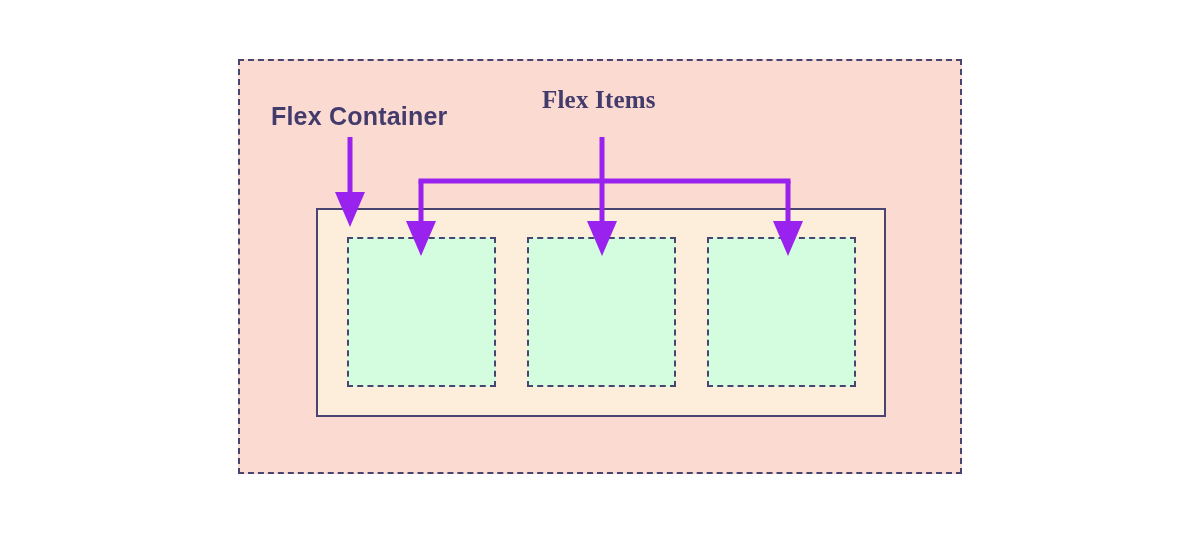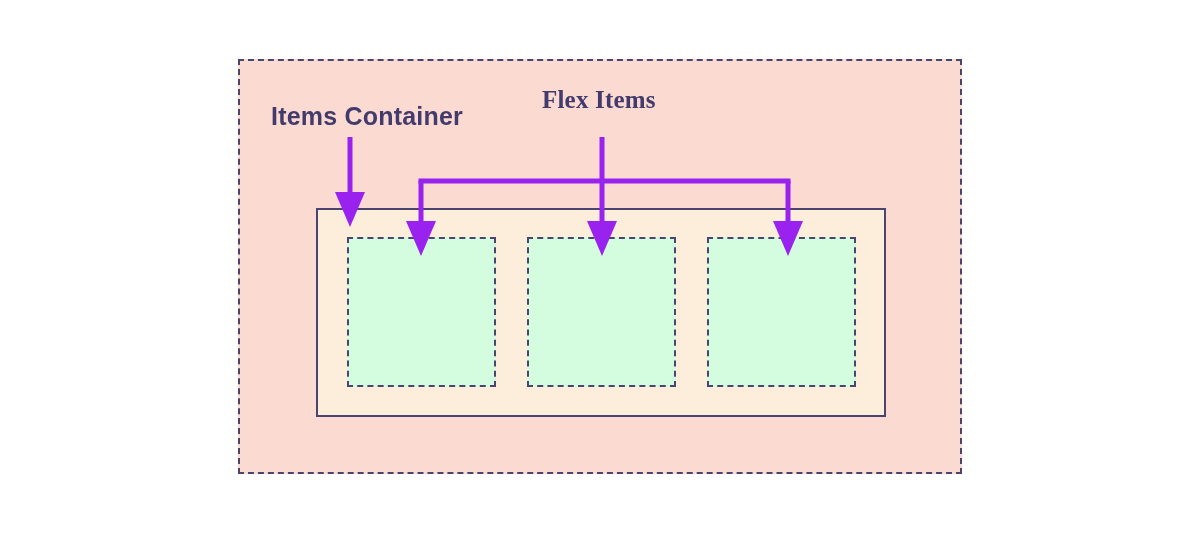--- a/index.html
+++ b/index.html
@@ -87,21 +87,21 @@
 <div id="stage">
 
   <div class="outer-region"></div>
 
   <div class="flex-container-box"></div>
 
   <div class="flex-item-box flex-item-1"></div>
   <div class="flex-item-box flex-item-2"></div>
   <div class="flex-item-box flex-item-3"></div>
 
-  <div class="diagram-label label-flex-container">Items Container</div>
+  <div class="diagram-label label-flex-container">Flex Container</div>
   <div class="diagram-label label-flex-items">Flex Items</div>
 
   <svg class="arrows" viewBox="0 0 1200 538" width="1200" height="538">
     <defs>
       <marker id="arrowhead" markerWidth="7" markerHeight="6" refX="0.2" refY="3" orient="auto" markerUnits="strokeWidth">
         <path d="M0,0 L7,3 L0,6 z" fill="#9922ee"></path>
       </marker>
     </defs>
 
     <g>

